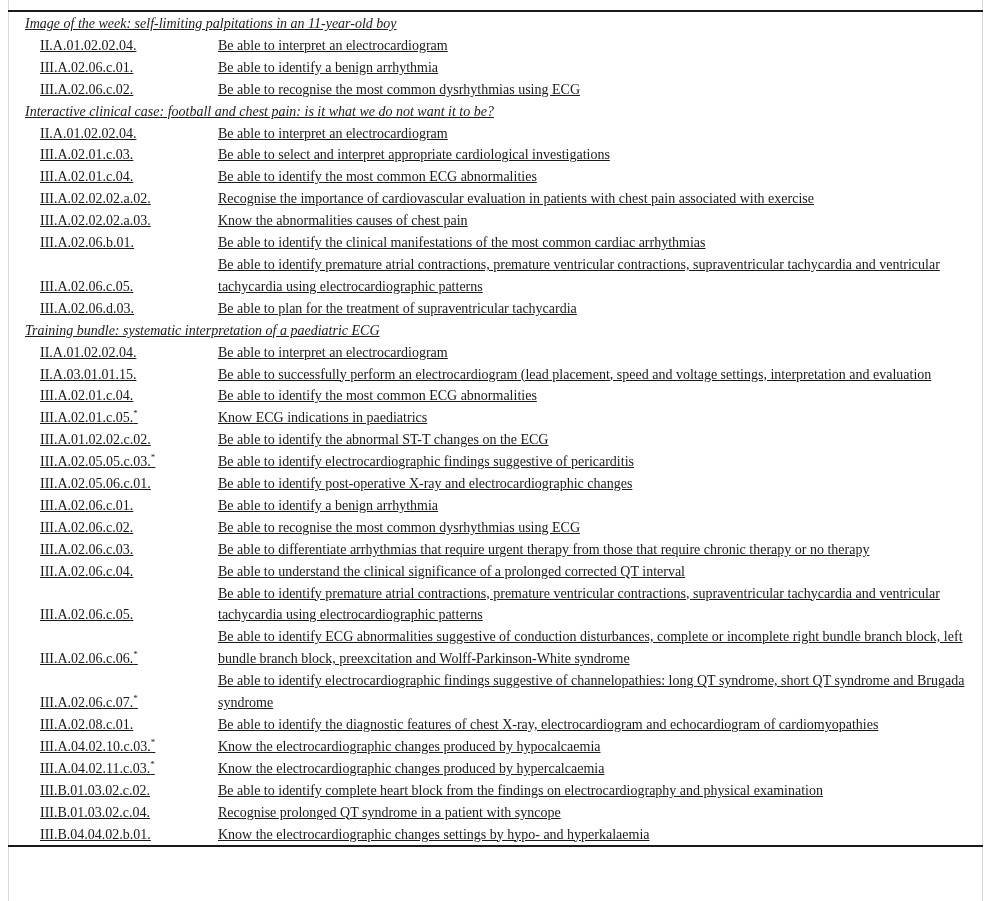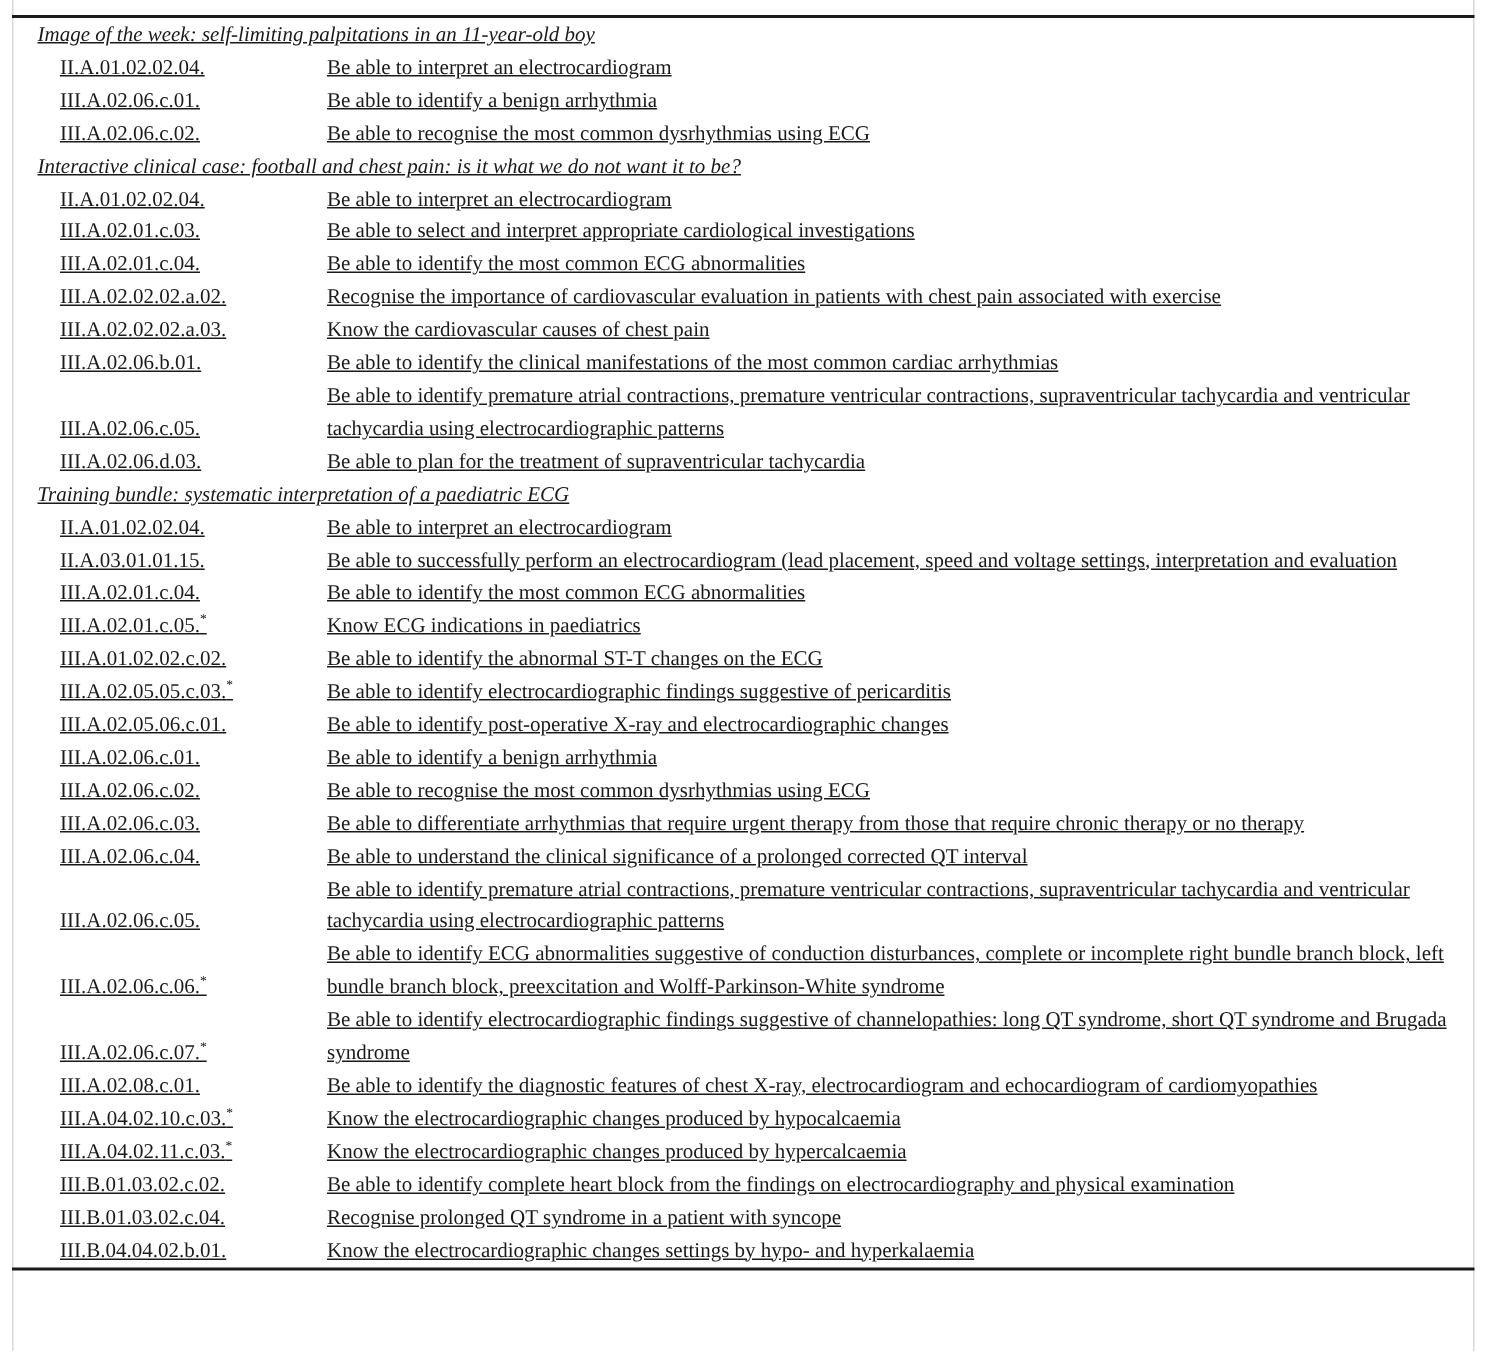--- a/index.html
+++ b/index.html
@@ -111,21 +111,21 @@
     <div class="obj-desc">Be able to identify the most common ECG abnormalities</div>
   </div>
 
   <div class="obj-row">
     <div class="obj-code"><span>III.A.02.02.02.a.02.</span><sup></sup></div>
     <div class="obj-desc">Recognise the importance of cardiovascular evaluation in patients with chest pain associated with exercise</div>
   </div>
 
   <div class="obj-row">
     <div class="obj-code"><span>III.A.02.02.02.a.03.</span><sup></sup></div>
-    <div class="obj-desc">Know the cardiovascular causes of chest pain</div>
+    <div class="obj-desc">Know the abnormalities causes of chest pain</div>
   </div>
 
   <div class="obj-row">
     <div class="obj-code"><span>III.A.02.06.b.01.</span><sup></sup></div>
     <div class="obj-desc">Be able to identify the clinical manifestations of the most common cardiac arrhythmias</div>
   </div>
 
   <div class="obj-row">
     <div class="obj-code"><span>III.A.02.06.c.05.</span><sup></sup></div>
     <div class="obj-desc">Be able to identify premature atrial contractions, premature ventricular contractions, supraventricular tachycardia and ventricular tachycardia using electrocardiographic patterns</div>

